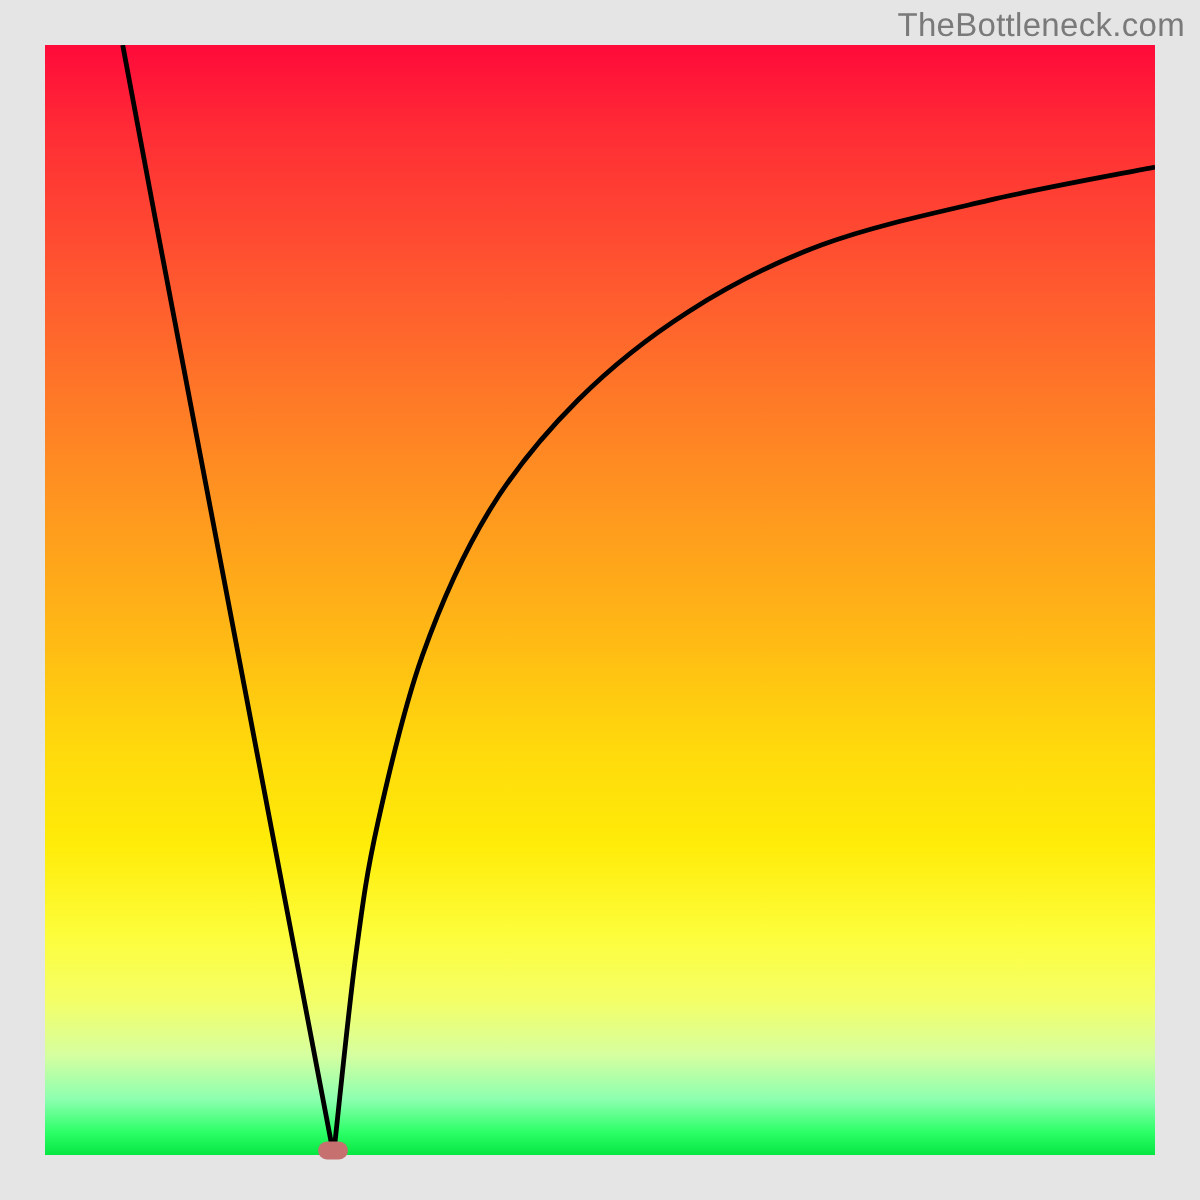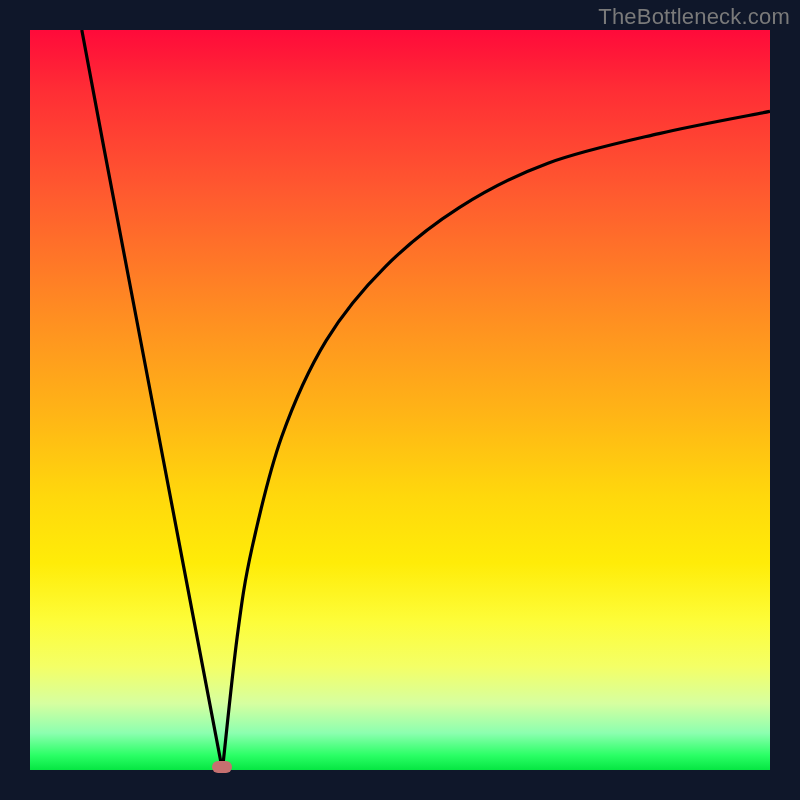--- a/index.html
+++ b/index.html
@@ -8,21 +8,21 @@
     width: 800px;
     height: 800px;
     background: #000;
     overflow: hidden;
     font-family: Arial, Helvetica, sans-serif;
   }
   .frame {
     position: relative;
     width: 800px;
     height: 800px;
-    background: #0f172a;
+    background: #e5e5e5;
   }
   .plot {
     position: absolute;
     left: 30px;
     top: 30px;
     width: 740px;
     height: 740px;
     
     background: linear-gradient(
       to bottom,

